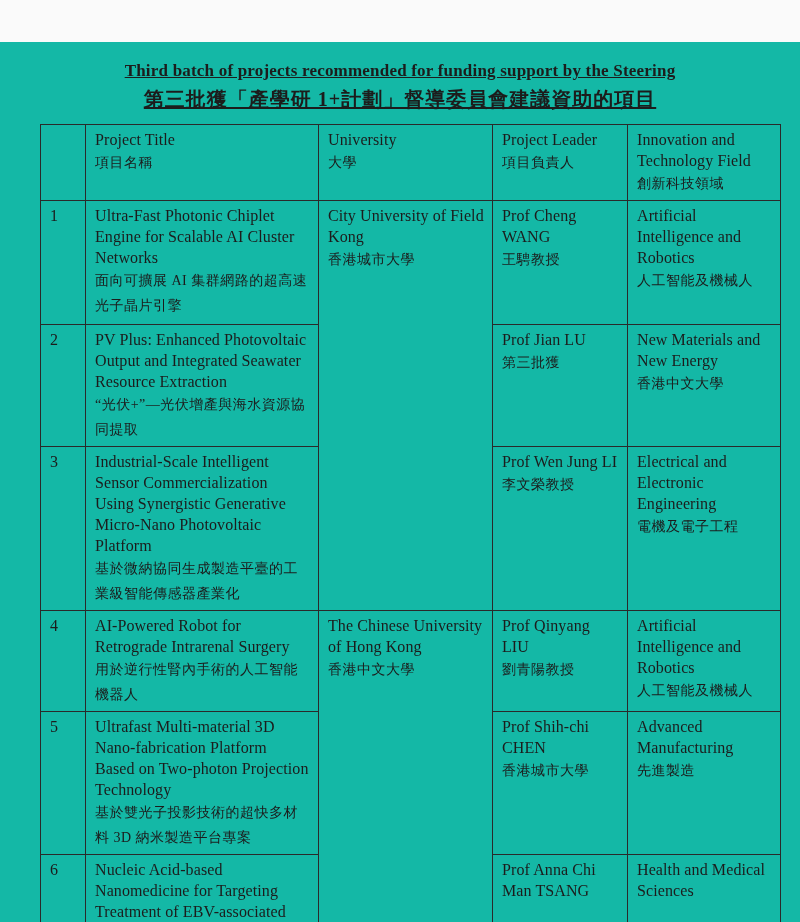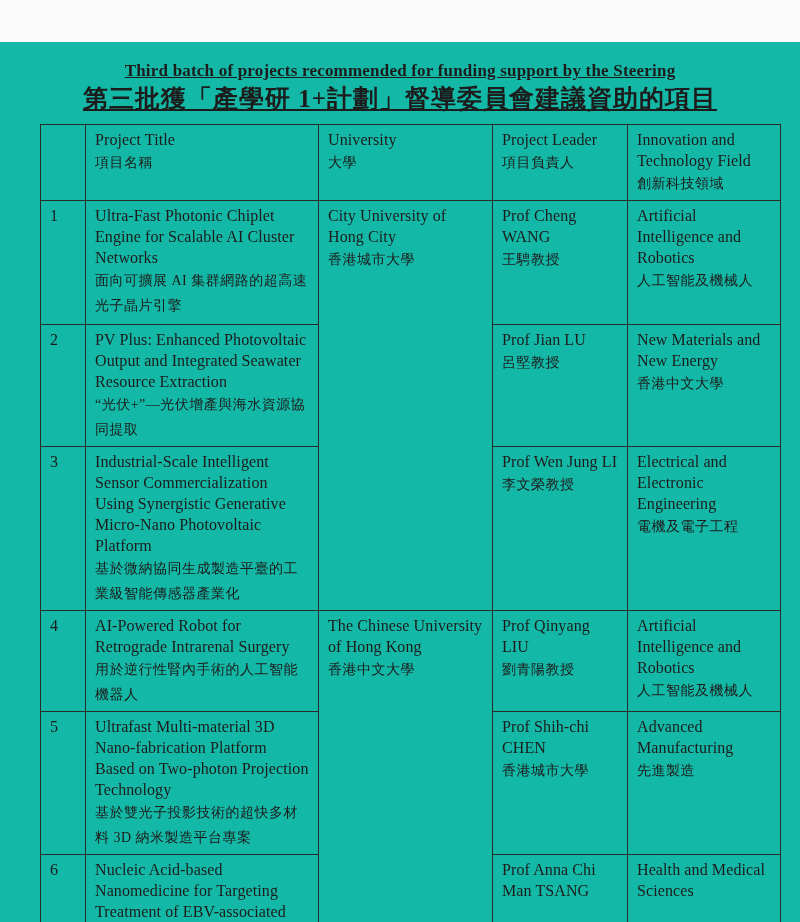--- a/index.html
+++ b/index.html
@@ -22,21 +22,21 @@
     text-align: center;
     font-weight: bold;
   }
   .title-line-en {
     font-size: 17px;
     line-height: 26px;
     text-decoration: underline;
     letter-spacing: 0.2px;
   }
   .title-line-zh {
-    font-size: 25px;
+    font-size: 20px;
     line-height: 30px;
     text-decoration: underline;
     letter-spacing: 1px;
   }
   table.projects {
     border-collapse: collapse;
     table-layout: fixed;
     margin: 10px 0 0 40px;
     width: 740px;
     background: transparent;
@@ -112,41 +112,41 @@
       </tr>
     </thead>
     <tbody>
       <tr class="row-1">
         <td class="idx-cell">1</td>
         <td>
           <span class="en">Ultra-Fast Photonic Chiplet Engine for Scalable AI Cluster Networks</span>
           <div class="zh">面向可擴展 AI 集群網路的超高速光子晶片引擎</div>
         </td>
         <td class="univ-cell" rowspan="3">
-          <span class="en">City University of Hong City</span>
+          <span class="en">City University of Field Kong</span>
           <div class="zh">香港城市大學</div>
         </td>
         <td>
           <span class="en">Prof Cheng WANG</span>
           <div class="zh">王騁教授</div>
         </td>
         <td>
           <span class="en">Artificial Intelligence and Robotics</span>
           <div class="zh">人工智能及機械人</div>
         </td>
       </tr>
       <tr class="row-2">
         <td class="idx-cell">2</td>
         <td>
           <span class="en">PV Plus: Enhanced Photovoltaic Output and Integrated Seawater Resource Extraction</span>
           <div class="zh">“光伏+”—光伏增產與海水資源協同提取</div>
         </td>
         <td>
           <span class="en">Prof Jian LU</span>
-          <div class="zh">呂堅教授</div>
+          <div class="zh">第三批獲</div>
         </td>
         <td>
           <span class="en">New Materials and New Energy</span>
           <div class="zh">香港中文大學</div>
         </td>
       </tr>
       <tr class="row-3">
         <td class="idx-cell">3</td>
         <td>
           <span class="en">Industrial-Scale Intelligent Sensor Commercialization Using Synergistic Generative Micro-Nano Photovoltaic Platform</span>

